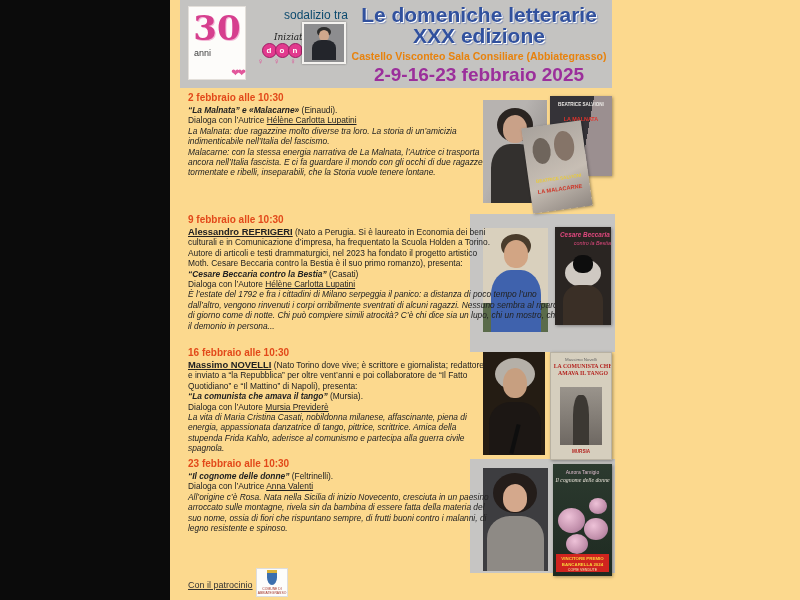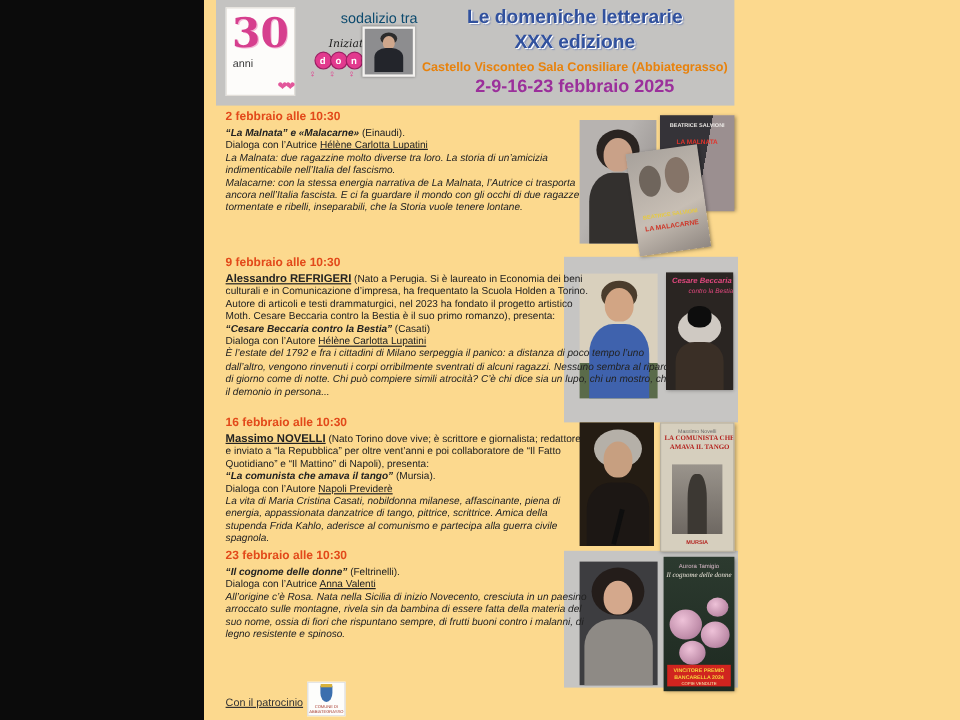--- a/index.html
+++ b/index.html
@@ -25,24 +25,24 @@
   .iniz-circles span{display:inline-block;width:13px;height:13px;border-radius:50%;
     background:#e23a8e;color:#fff;font-size:8px;font-weight:bold;line-height:13px;text-align:center;
     margin:0 -1px;border:1px solid #9c1f63}
   .iniz-female{font-size:8px;color:#e23a8e;text-align:center;letter-spacing:4px;margin-top:-1px}
   .sod-photo{position:absolute;left:122px;top:22px;width:40px;height:38px;background:#8d8d8f;
     border:2px solid #f4f2ef;box-shadow:0 0 2px rgba(0,0,0,.4)}
   .sod-photo .ph-hair{left:13px;top:3px;width:14px;height:10px;background:#2c2c2c}
   .sod-photo .ph-face{left:15px;top:6px;width:10px;height:11px;background:#cfa78c}
   .sod-photo .ph-torso{left:8px;top:16px;width:24px;height:20px;background:#23252b}
   .title-block{position:absolute;left:170px;top:4px;width:258px;text-align:center}
-  .main-title{font-size:16px;font-weight:bold;color:#31519E;line-height:21px;
+  .main-title{font-size:21px;font-weight:bold;color:#31519E;line-height:21px;
     text-shadow:1px 1px 0 #ffffff,2px 2px 1px #8d99bb}
   .venue-line{font-size:10.5px;font-weight:bold;color:#E8820C;margin-top:4px}
-  .dates-line{font-size:15px;font-weight:bold;color:#9B2F9B;margin-top:2px}
+  .dates-line{font-size:19px;font-weight:bold;color:#9B2F9B;margin-top:2px}
 
   
   .grey-rect{position:absolute;background:#C6C5C3;z-index:0}
   .grey-rect.r2{left:470px;top:214px;width:145px;height:138px}
   .grey-rect.r4{left:470px;top:459px;width:145px;height:114px}
 
   
   .event{position:absolute;width:302px;z-index:2}
   .event.s1{left:188px;top:92px}
   .event.s2{left:188px;top:214px}
@@ -207,21 +207,21 @@
   <div class="cv-t bc-l2">contro la Bestia</div>
   <div class="bc-wig"></div>
   <div class="bc-mask"></div>
   <div class="bc-coat"></div>
 </div>
 
 <section class="event s3">
   <div class="ev-date">16 febbraio alle 10:30</div>
   <p><span class="ev-author">Massimo NOVELLI</span><span> (Nato Torino dove vive; è scrittore e giornalista; redattore e inviato a “la Repubblica” per oltre vent’anni e poi collaboratore de “Il Fatto Quotidiano” e “Il Mattino” di Napoli), presenta:</span></p>
   <p><span class="bt">“La comunista che amava il tango”</span><span> (Mursia).</span></p>
-  <p><span>Dialoga con l’Autore </span><span class="dname">Napoli Previderè</span></p>
+  <p><span>Dialoga con l’Autore </span><span class="dname">Mursia Previderè</span></p>
   <p class="ev-desc">La vita di Maria Cristina Casati, nobildonna milanese, affascinante, piena di energia, appassionata danzatrice di tango, pittrice, scrittrice. Amica della stupenda Frida Kahlo, aderisce al comunismo e partecipa alla guerra civile spagnola.</p>
 </section>
 <div class="photo p3">
   <div class="ph-hair"></div>
   <div class="ph-face"></div>
   <div class="ph-torso"></div>
   <div class="ph-mic"></div>
 </div>
 <div class="cover comunista">
   <div class="cv-t co-author">Massimo Novelli</div>

